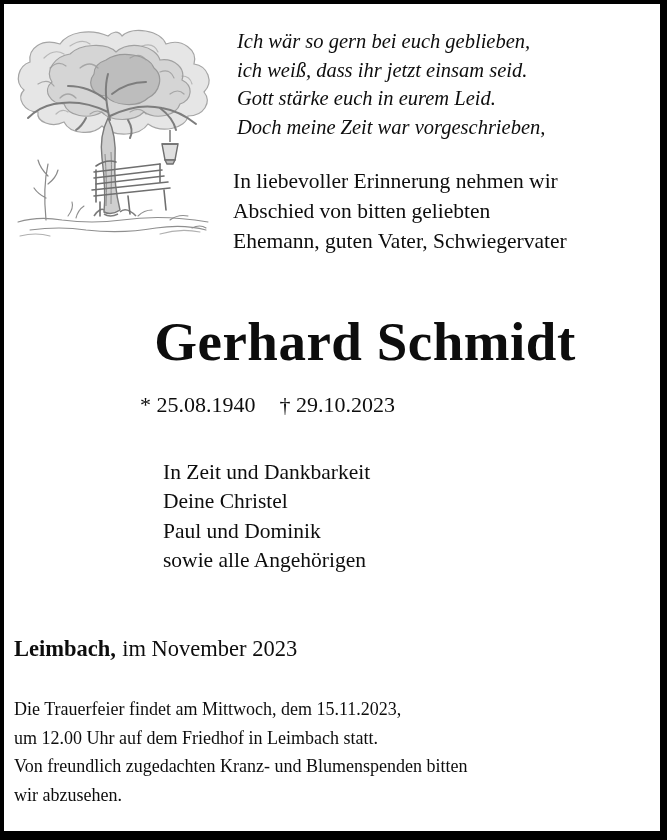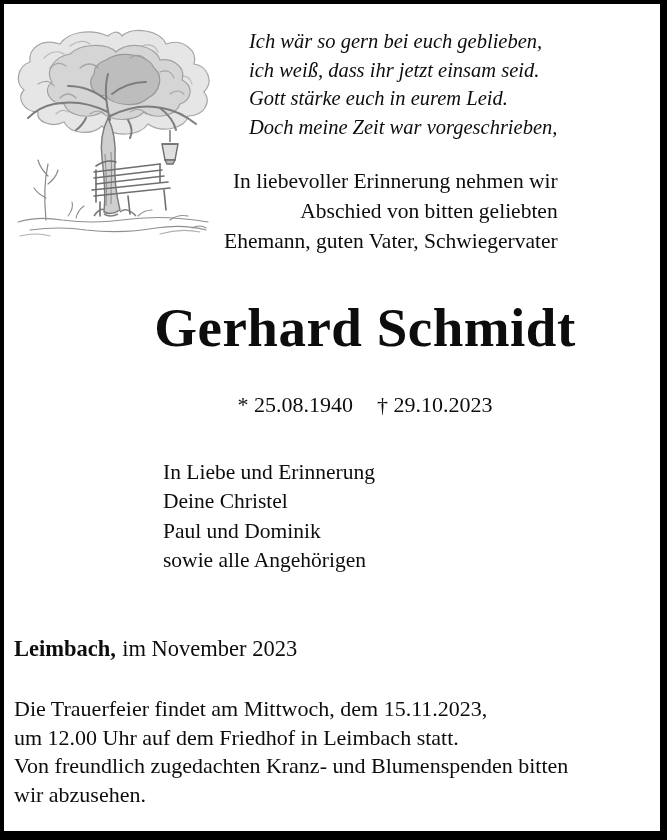--- a/index.html
+++ b/index.html
@@ -22,46 +22,44 @@
     left:10px;top:24px;
     width:205px;height:215px;
   }
   .poem{
     position:absolute;
     left:237px;top:27px;
     font-style:italic;
     font-size:20.5px;
     line-height:28.5px;
     white-space:nowrap;
-    margin-left:12px;
   }
   .intro{
     position:absolute;
-    left:224px;top:166px;
+    left:233px;top:166px;
     font-size:21.5px;
     line-height:30px;
     white-space:nowrap;
-    text-align:right;
   }
   .deceased-name{
     position:absolute;
-    left:140px;top:299px;
+    left:140px;top:313px;
     width:450px;
     text-align:center;
     font-weight:bold;
     font-size:55px;
     line-height:58px;
     letter-spacing:0.5px;
     white-space:nowrap;
   }
   .dates{
     position:absolute;
     left:140px;top:391px;
     width:450px;
-    text-align:center;
+    text-align:left;
     font-size:22px;
     line-height:28px;
     white-space:nowrap;
   }
   .dates .death{margin-left:24px;}
   .mourning{
     position:absolute;
     left:163px;top:458px;
     font-size:21.5px;
     line-height:29.4px;
@@ -73,21 +71,21 @@
     left:14px;top:635px;
     font-size:22.5px;
     line-height:28px;
     white-space:nowrap;
   }
   .dateline .place{font-weight:bold;margin-top:9px;}
   .dateline .rest{margin-left:0.28em;font-family:Liberation Serif, serif;}
   .funeral{
     position:absolute;
     left:14px;top:695px;
-    font-size:22px;
+    font-size:18px;
     line-height:28.7px;
     white-space:nowrap;
   }
 </style>
 </head>
 <body>
 
 <div class="screen">
   <div class="card"></div>
 
@@ -161,21 +159,21 @@
     <div>Ehemann, guten Vater, Schwiegervater</div>
   </div>
 
   <div class="deceased-name">Gerhard Schmidt</div>
 
   <div class="dates">
     <span class="birth">* 25.08.1940</span><span class="death">† 29.10.2023</span>
   </div>
 
   <div class="mourning">
-    <div>In Liebe und Erinnerung</div>
+    <div>In Zeit und Dankbarkeit</div>
     <div class="mourner-line">Deine Christel</div>
     <div class="mourner-line">Paul und Dominik</div>
     <div class="mourner-line">sowie alle Angehörigen</div>
   </div>
 
   <div class="dateline">
     <span class="place">Leimbach,</span><span class="rest">im November 2023</span>
   </div>
 
   <div class="funeral">

